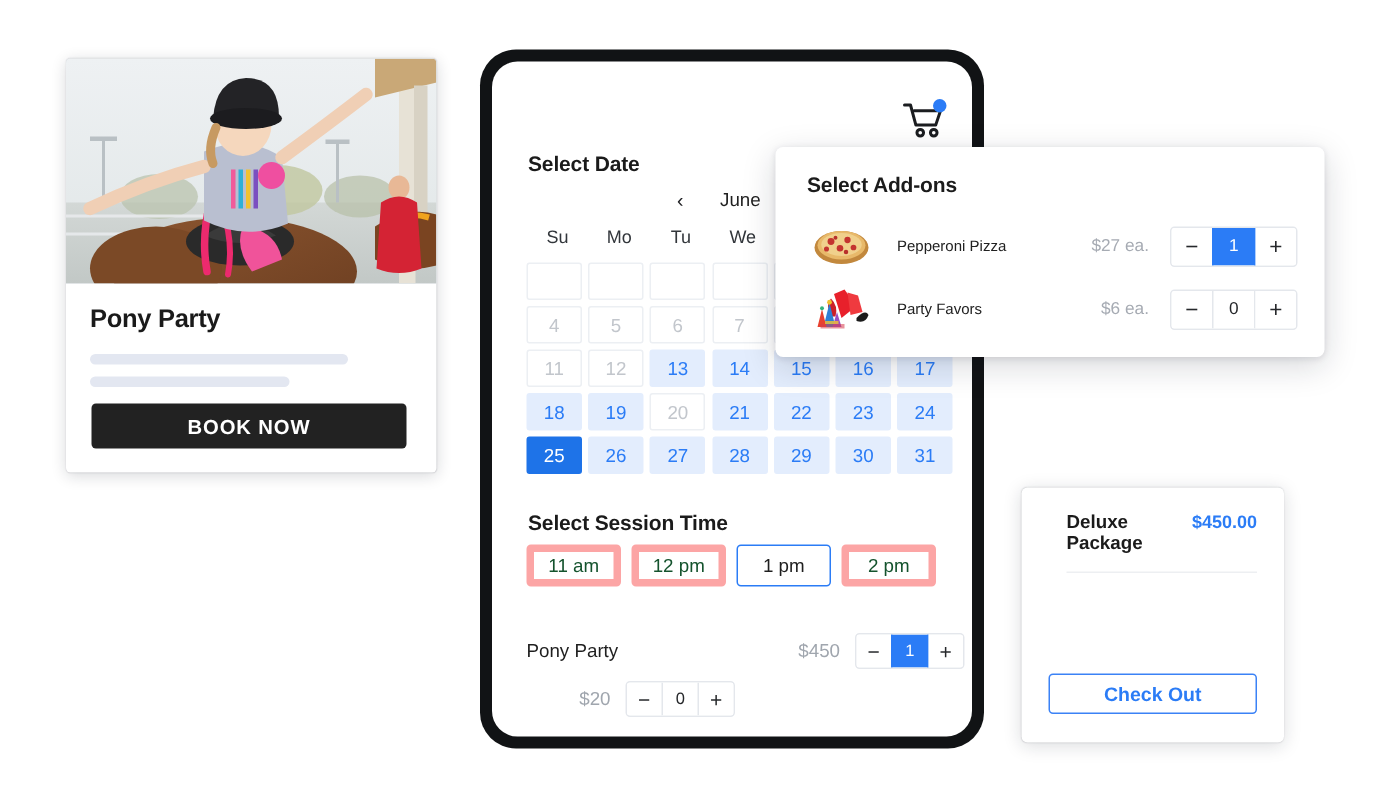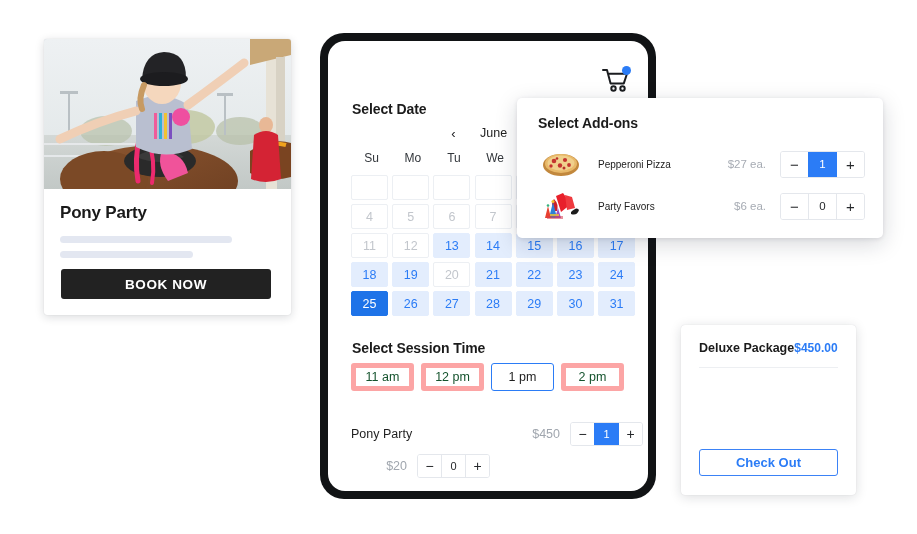--- a/index.html
+++ b/index.html
@@ -337,20 +337,21 @@
     border-radius: 4px;
     box-shadow: 0 2px 12px rgba(17,24,39,.15), 0 0 1px rgba(17,24,39,.16);
     box-sizing: border-box;
     padding: 16px 18px 0 18px;
   }
   .co-head {
     display: flex;
     align-items: baseline;
     padding-bottom: 12px;
     border-bottom: 1px solid #edeff2;
+    margin-left: 12px;
   }
   .co-pkg { font-size: 12.5px; font-weight: 700; color: #1b1b1b; }
   .co-price { font-size: 12px; color: #2b7cf6; font-weight: 700; }
   .co-opts { padding-top: 10px; }
   .radio-row { display: flex; align-items: flex-start; cursor: pointer; }
   .radio {
     width: 10px; height: 10px;
     border-radius: 50%;
     border: 1px solid #c4c9d0;
     box-sizing: border-box;

